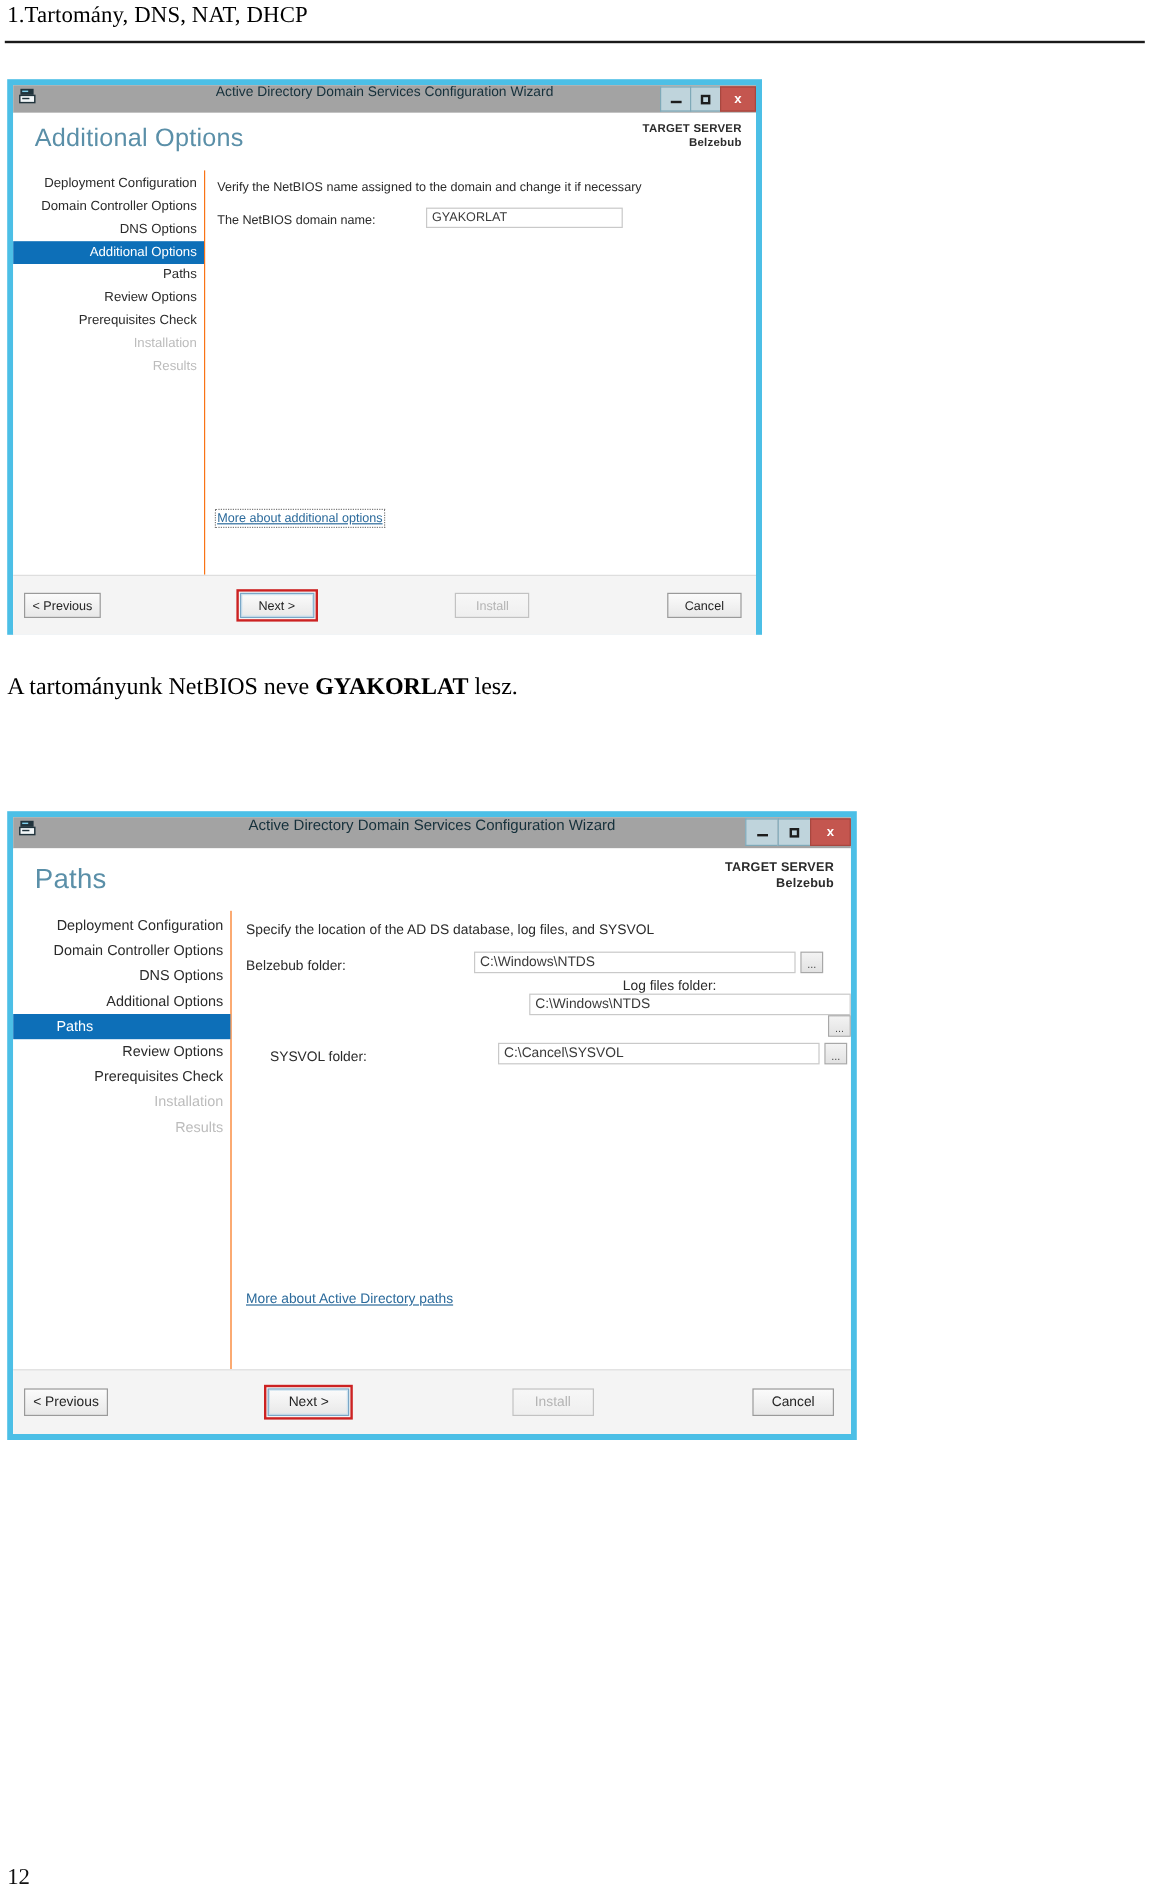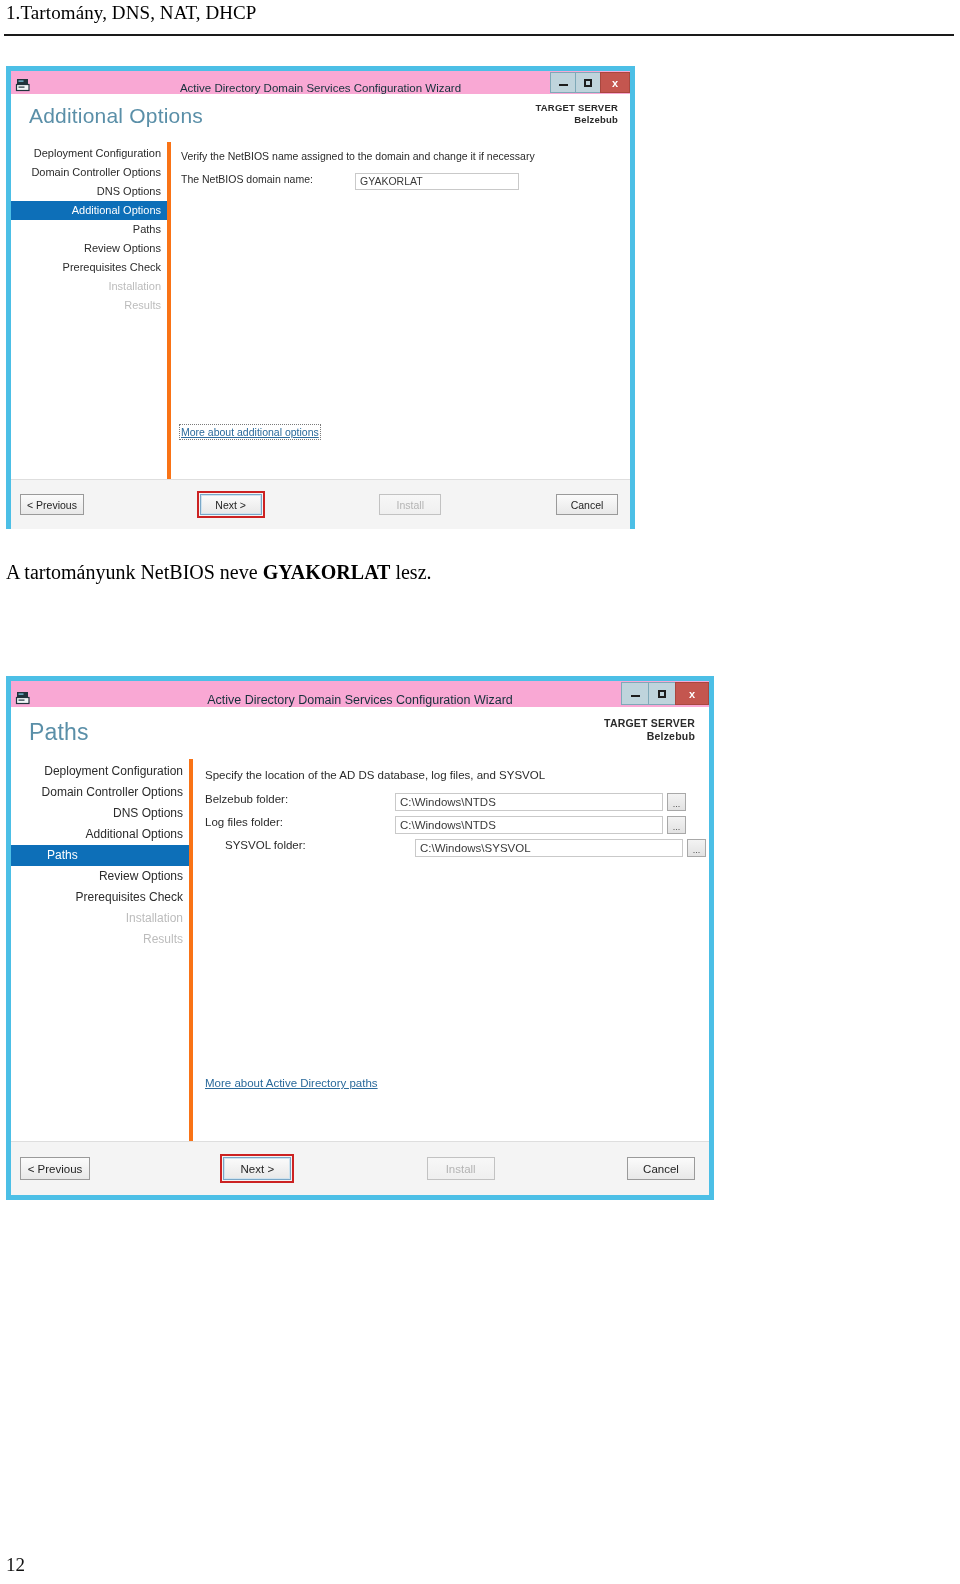--- a/index.html
+++ b/index.html
@@ -46,23 +46,23 @@
     font-family: "Liberation Sans", sans-serif;
   }
   .wizard::after{
     content:"";
     position:absolute;
     left:0; right:0; bottom:-5px; height:5px;
   }
   .titlebar {
     position: relative;
     height: 23px;
-    background: #f9a8d4;
-    display: flex;
-    align-items: flex-end;
+    background: #a3a3a3;
+    display: flex;
+    align-items: flex-start;
     box-sizing: border-box;
   }
   .app-icon {
     width: 18px;
     height: 18px;
     margin-left: 3px;
     flex: 0 0 auto;
     display: block;
   }
   .titlebar-title {
@@ -153,21 +153,21 @@
   .target-server .srv-name {
     font-weight: bold;
   }
 
   .page-main {
     position: relative;
     display: flex;
   }
   .nav {
     box-sizing: border-box;
-    border-right: 4px solid #f97316;
+    border-right: 1px solid #f97316;
     padding-top: 2px;
     flex: 0 0 auto;
   }
   .nav-item {
     font-size: 11px;
     color: #2b2b2b;
     font-family: "Liberation Sans", sans-serif;
     padding: 2px 6px 2px 0;
     text-align: right;
     white-space: nowrap;
@@ -189,21 +189,21 @@
   }
   .content-desc {
     font-size: 10.5px;
     color: #2b2b2b;
     font-family: "Liberation Sans", sans-serif;
     margin-bottom: 11px;
     white-space: nowrap;
   }
   .field-row {
     display: flex;
-    align-items: flex-start;
+    align-items: flex-end;
     margin-bottom: 5px;
     font-size: 10.5px;
     font-family: "Liberation Sans", sans-serif;
   }
   .field-label {
     color: #2b2b2b;
     white-space: nowrap;
     flex: 0 0 auto;
   }
   .text-input {
@@ -433,29 +433,29 @@
 
       <div class="content" style="padding-left:12px; padding-top:10px;">
         <div class="content-desc" style="font-size:11.5px; margin-bottom:12px;">Specify the location of the AD DS database, log files, and SYSVOL</div>
 
         <div class="field-row" style="font-size:11.5px;">
           <span class="field-label" style="width:190px;">Belzebub folder:</span>
           <span class="text-input" style="width:268px; height:18px; line-height:16px; font-size:11.5px;">C:\Windows\NTDS</span>
           <span class="browse-btn" style="height:18px;">...</span>
         </div>
 
-        <div class="field-row" style="font-size:11.5px;">
+        <div class="field-row" style="font-size:11.5px;flex-direction:column;">
           <span class="field-label" style="width:190px;">Log files folder:</span>
           <span class="text-input" style="width:268px; height:18px; line-height:16px; font-size:11.5px;">C:\Windows\NTDS</span>
           <span class="browse-btn" style="height:18px;">...</span>
         </div>
 
         <div class="field-row" style="font-size:11.5px;margin-left:20px;">
           <span class="field-label" style="width:190px;">SYSVOL folder:</span>
-          <span class="text-input" style="width:268px; height:18px; line-height:16px; font-size:11.5px;">C:\Windows\SYSVOL</span>
+          <span class="text-input" style="width:268px; height:18px; line-height:16px; font-size:11.5px;">C:\Cancel\SYSVOL</span>
           <span class="browse-btn" style="height:18px;">...</span>
         </div>
 
         <div class="more-link" style="top:318px; left:12px; font-size:11.5px;">More about Active Directory paths</div>
       </div>
     </div>
 
     <div class="footer" style="height:54px; padding-right:14px;">
       <div class="btn" style="width:70px;height:23px;font-size:11.5px;">&lt; Previous</div>
       <span class="btn-wrap-highlight">

